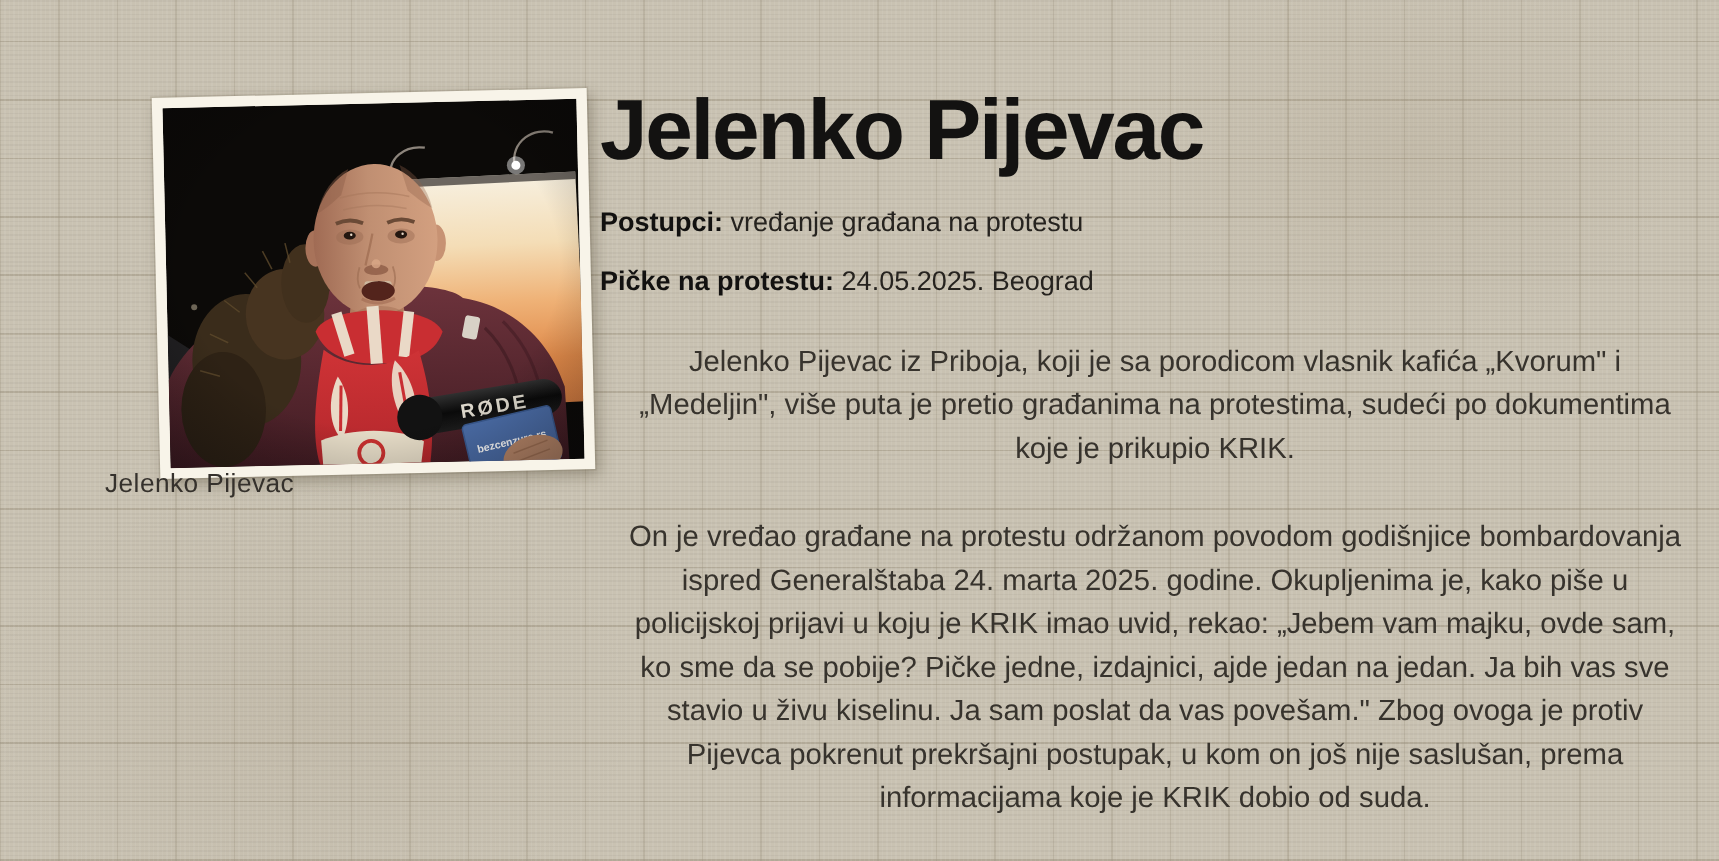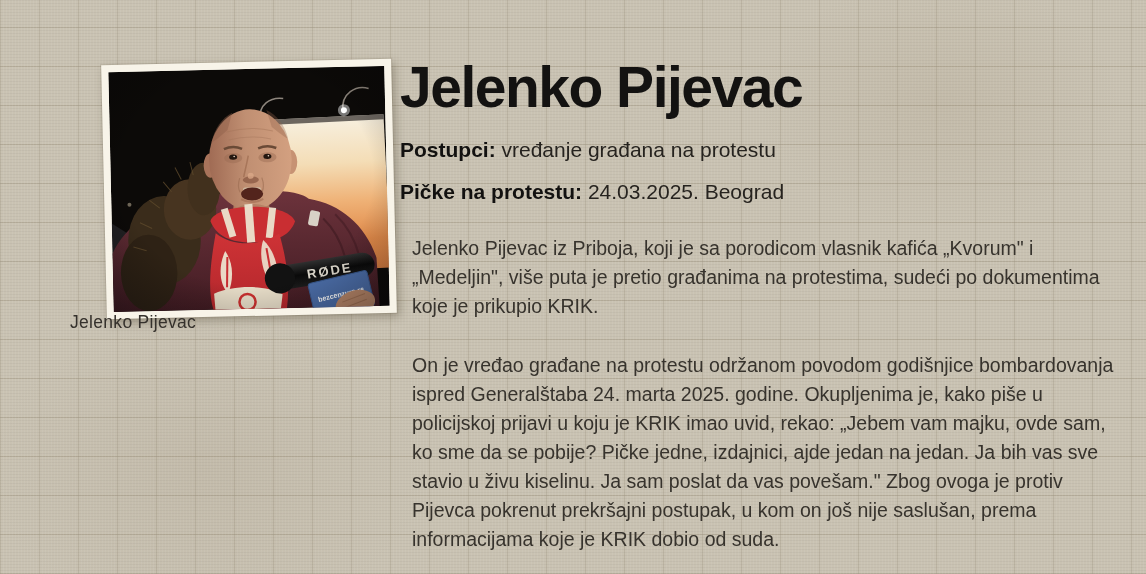--- a/index.html
+++ b/index.html
@@ -24,25 +24,26 @@
   .photo-card svg{display:block;width:100%;height:100%;}
   .photo-caption{
     position:absolute;left:70px;top:312px;
     font-size:17.5px;color:#35312c;letter-spacing:0.3px;font-weight:400;
   }
   .content{position:absolute;left:400px;top:58px;width:740px;}
   .page-title{
     margin:0 0 20px;font-size:57px;line-height:1.05;font-weight:900;
     letter-spacing:-1.5px;color:#131211;
   }
-  .meta{margin:0 0 18px;font-size:21px;line-height:1.15;color:#26231f;}
+  .meta{margin:0 0 18px;font-size:18px;line-height:1.15;color:#26231f;}
   .meta b{font-weight:800;color:#121110;}
   .body-paragraph{
     margin:30px 12px 0;font-size:19.5px;line-height:29px;color:#37332d;
     font-weight:400;
+    text-align:center;
   }
 </style>
 </head>
 <body>
 
 <figure class="photo-card">
   <svg viewBox="0 0 274 238" preserveAspectRatio="none" role="img">
     <defs>
       <linearGradient id="bbGrad" x1="0" y1="0" x2="0" y2="1">
         <stop offset="0" stop-color="#f7f0e0"></stop>
@@ -167,17 +168,17 @@
 
 <div class="photo-caption">Jelenko Pijevac</div>
 
 <main class="content">
   <h1 class="page-title">Jelenko Pijevac</h1>
 
   <p class="meta"><b>Postupci:</b>
     <span>vređanje građana na protestu</span></p>
 
   <p class="meta"><b>Pičke na protestu:</b>
-    <span>24.03.2025. Beograd</span></p>
+    <span>24.05.2025. Beograd</span></p>
 
   <p class="body-paragraph">Jelenko Pijevac iz Priboja, koji je sa porodicom vlasnik kafića „Kvorum" i „Medeljin", više puta je pretio građanima na protestima, sudeći po dokumentima koje je prikupio KRIK.</p>
   <p class="body-paragraph">On je vređao građane na protestu održanom povodom godišnjice bombardovanja ispred Generalštaba 24. marta 2025. godine. Okupljenima je, kako piše u policijskoj prijavi u koju je KRIK imao uvid, rekao: „Jebem vam majku, ovde sam, ko sme da se pobije? Pičke jedne, izdajnici, ajde jedan na jedan. Ja bih vas sve stavio u živu kiselinu. Ja sam poslat da vas povešam." Zbog ovoga je protiv Pijevca pokrenut prekršajni postupak, u kom on još nije saslušan, prema informacijama koje je KRIK dobio od suda.</p>
 </main>
 
 </body></html>

